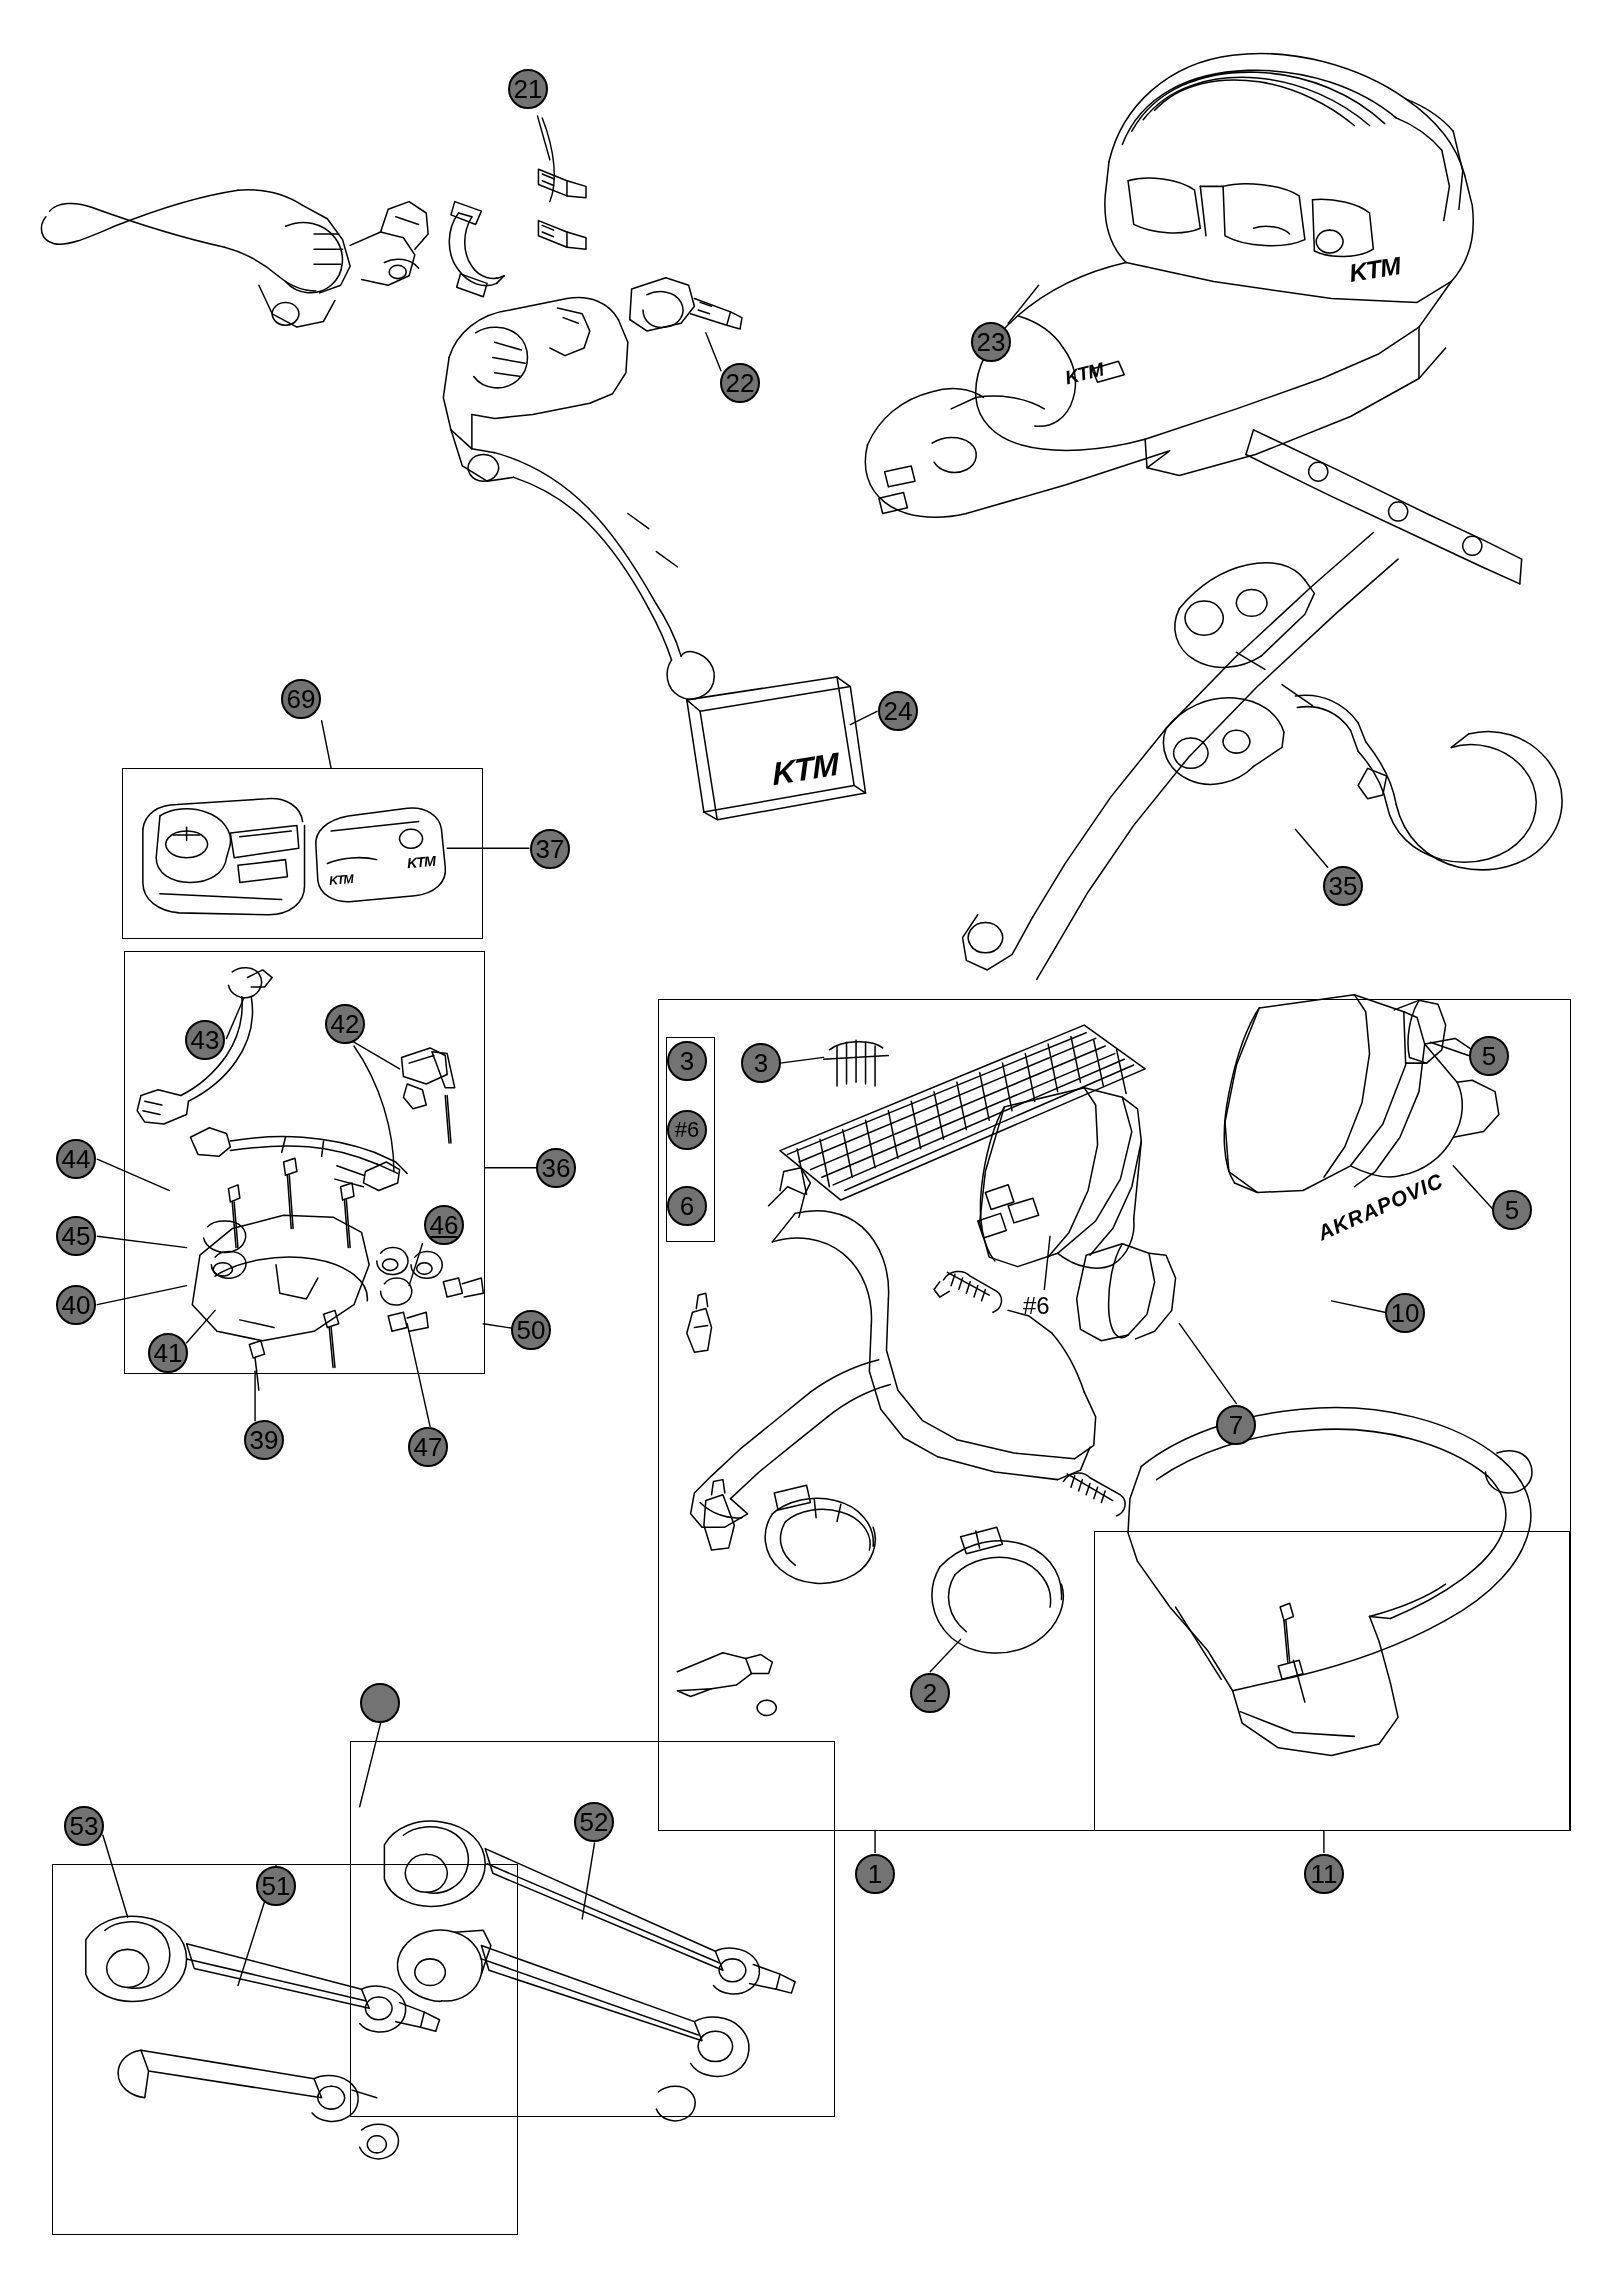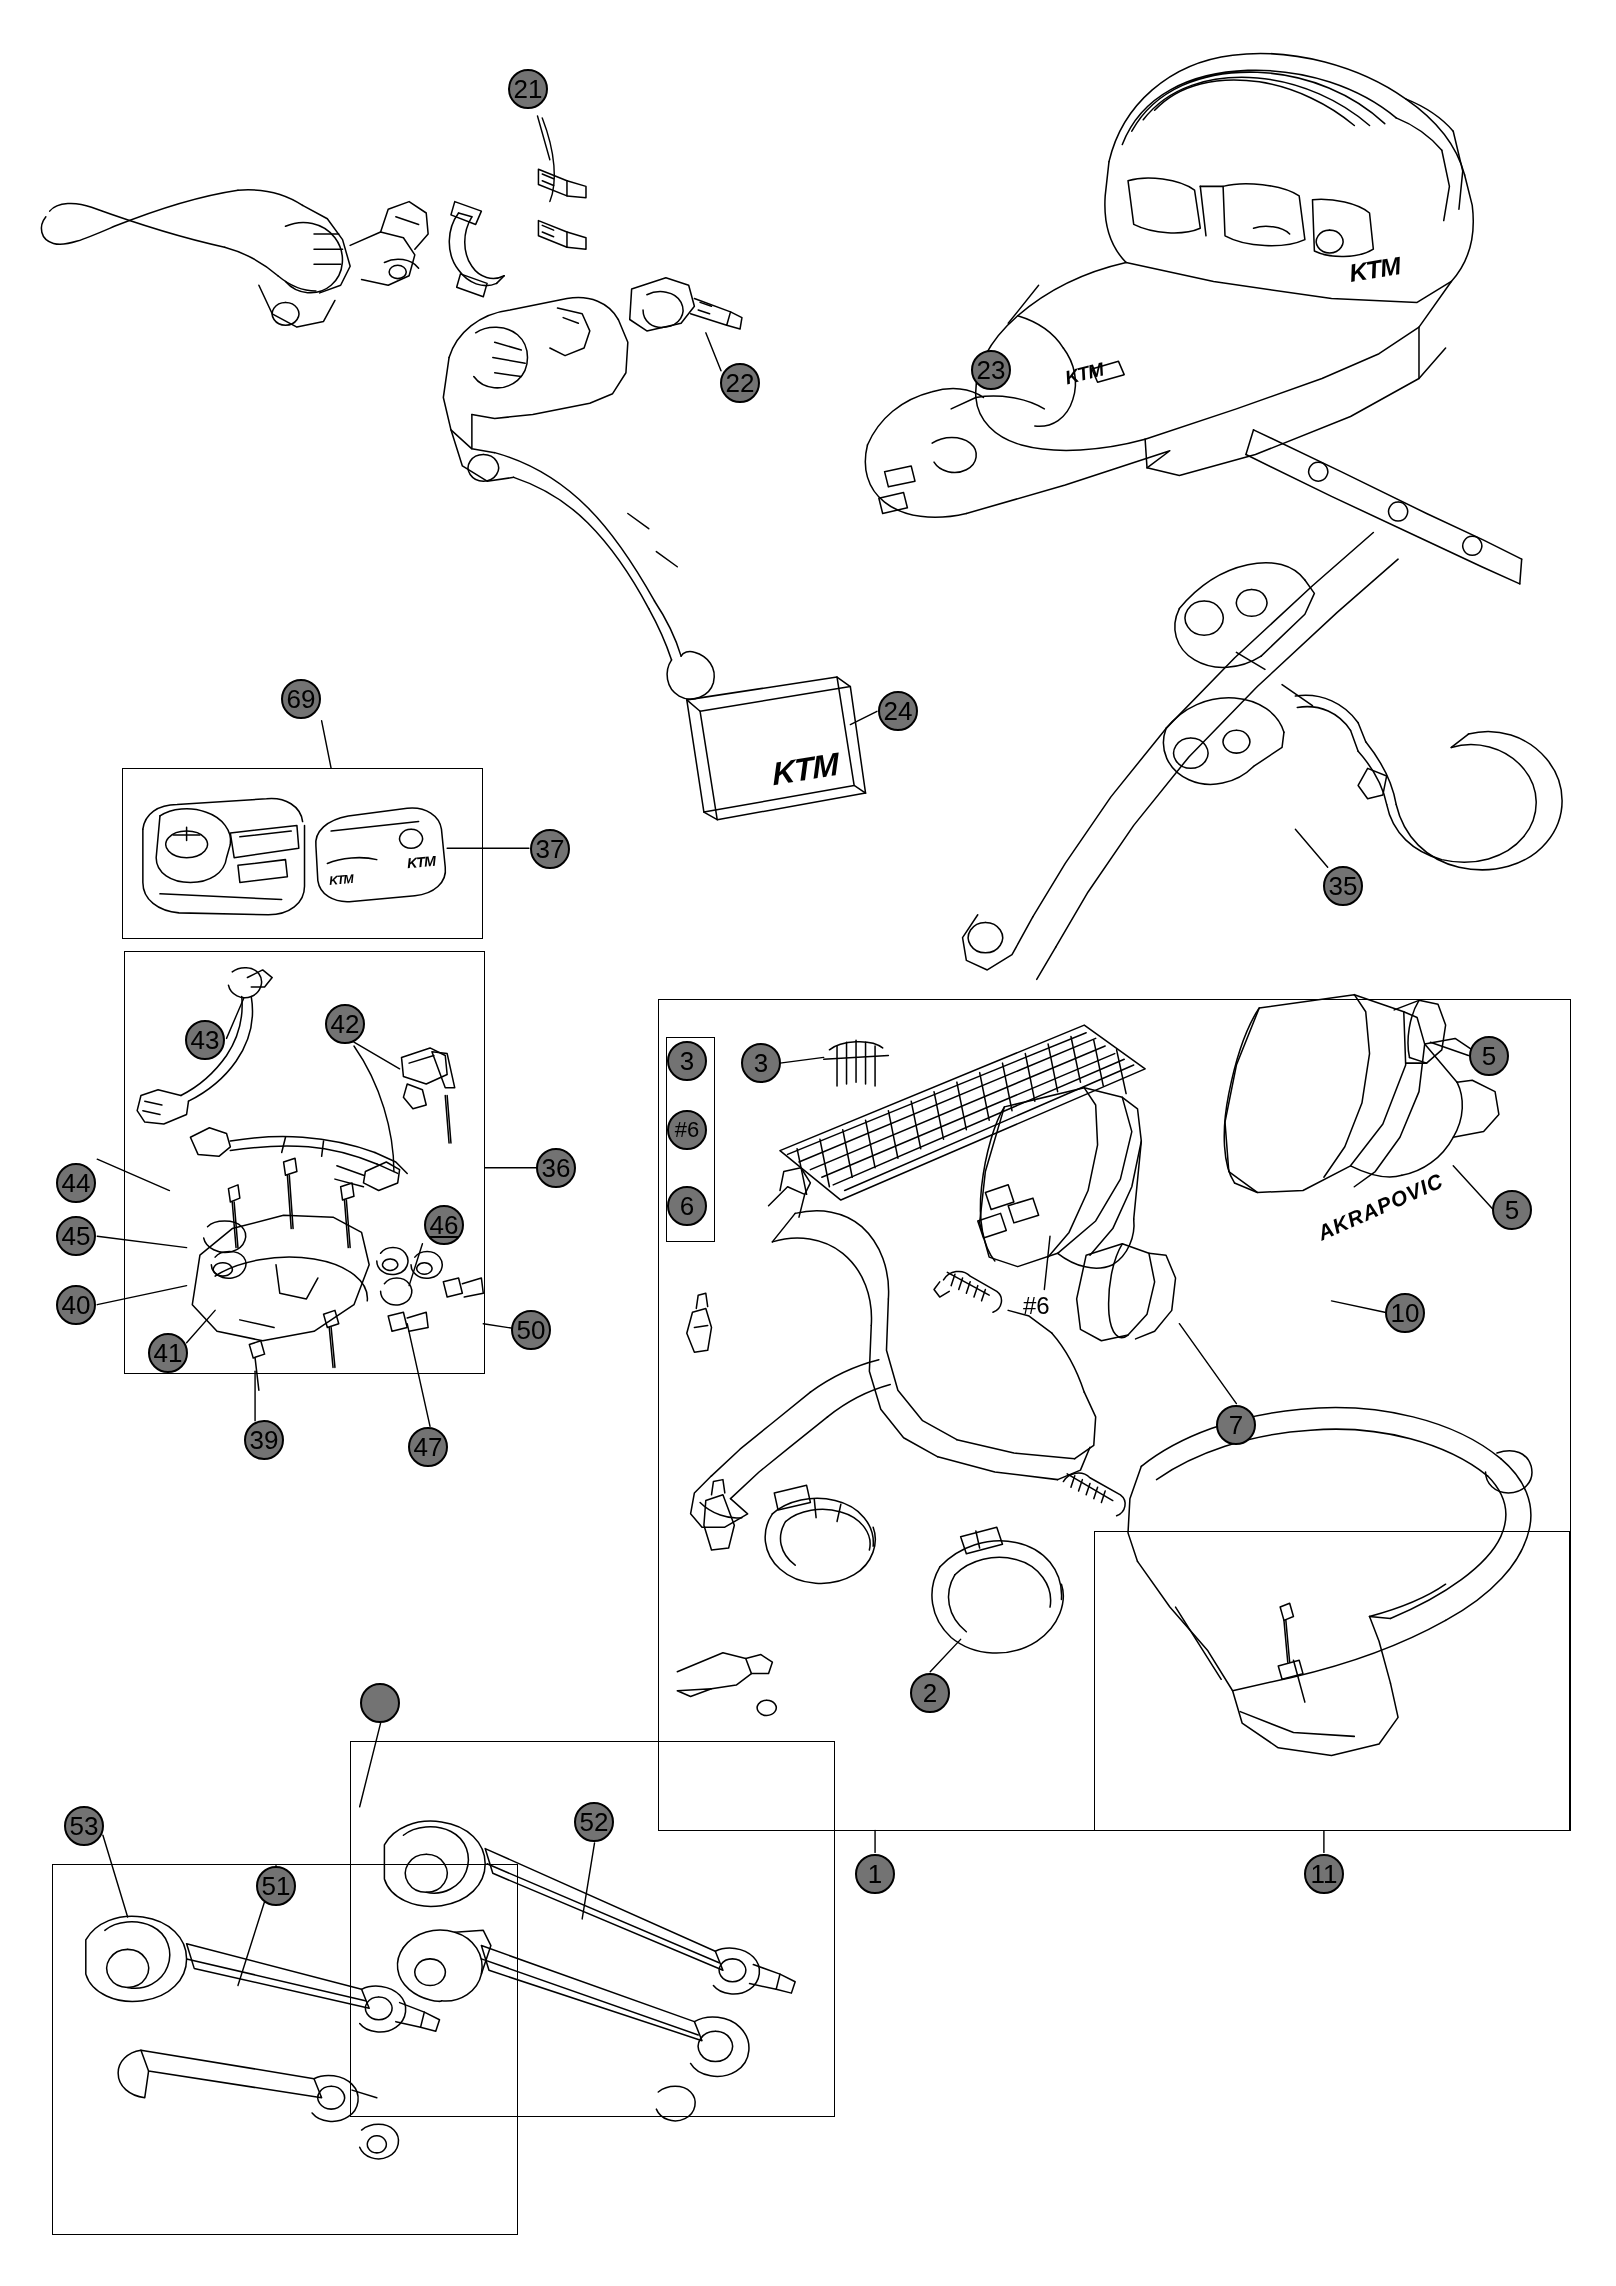--- a/index.html
+++ b/index.html
@@ -517,31 +517,31 @@
   <div class="frame" style="left:122px; top:768px; width:361px; height:171px;"></div>
   <div class="frame" style="left:124px; top:951px; width:361px; height:423px;"></div>
   <div class="frame" style="left:658px; top:999px; width:913px; height:832px;"></div>
   <div class="frame" style="left:666px; top:1037px; width:49px; height:205px;"></div>
   <div class="frame" style="left:1094px; top:1531px; width:476px; height:300px;"></div>
   <div class="frame" style="left:52px; top:1864px; width:466px; height:371px;"></div>
   <div class="frame" style="left:350px; top:1741px; width:485px; height:376px;"></div>
 
   <div class="callout" style="left:508px; top:69px; width:40px; height:40px;">21</div>
   <div class="callout" style="left:720px; top:363px; width:40px; height:40px;">22</div>
-  <div class="callout" style="left:971px; top:322px; width:40px; height:40px;margin-top:28px;">23</div>
+  <div class="callout" style="left:971px; top:322px; width:40px; height:40px;">23</div>
   <div class="callout" style="left:878px; top:691px; width:40px; height:40px;">24</div>
   <div class="callout" style="left:1323px; top:866px; width:40px; height:40px;">35</div>
 
   <div class="callout" style="left:281px; top:679px; width:40px; height:40px;">69</div>
   <div class="callout" style="left:530px; top:829px; width:40px; height:40px;">37</div>
   <div class="callout" style="left:536px; top:1148px; width:40px; height:40px;">36</div>
 
   <div class="callout" style="left:185px; top:1020px; width:40px; height:40px;">43</div>
   <div class="callout" style="left:325px; top:1004px; width:40px; height:40px;">42</div>
-  <div class="callout" style="left:56px; top:1139px; width:40px; height:40px;margin-top:24px;">44</div>
+  <div class="callout" style="left:56px; top:1139px; width:40px; height:40px;">44</div>
   <div class="callout" style="left:56px; top:1216px; width:40px; height:40px;">45</div>
   <div class="callout" style="left:56px; top:1285px; width:40px; height:40px;">40</div>
   <div class="callout" style="left:148px; top:1333px; width:40px; height:40px;">41</div>
   <div class="callout" style="left:244px; top:1420px; width:40px; height:40px;">39</div>
   <div class="callout" style="left:408px; top:1427px; width:40px; height:40px;">47</div>
   <div class="callout" style="left:424px; top:1205px; width:40px; height:40px;text-decoration:underline;">46</div>
   <div class="callout" style="left:511px; top:1310px; width:40px; height:40px;">50</div>
 
   <div class="callout" style="left:667px; top:1041px; width:40px; height:40px;">3</div>
   <div class="callout small" style="left:667px; top:1110px; width:40px; height:40px;">#6</div>

